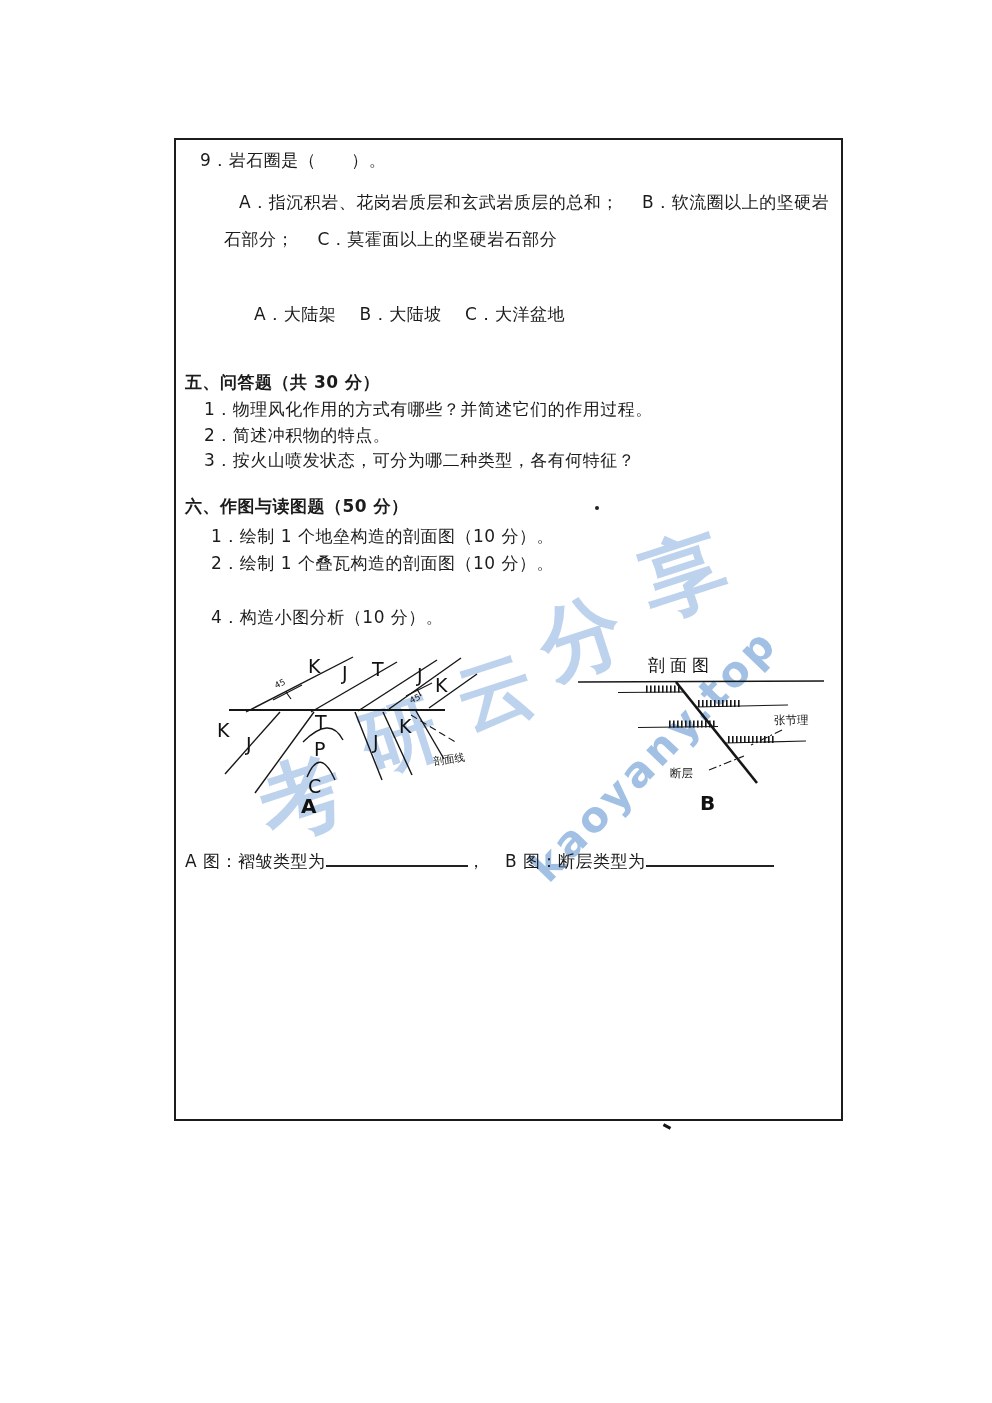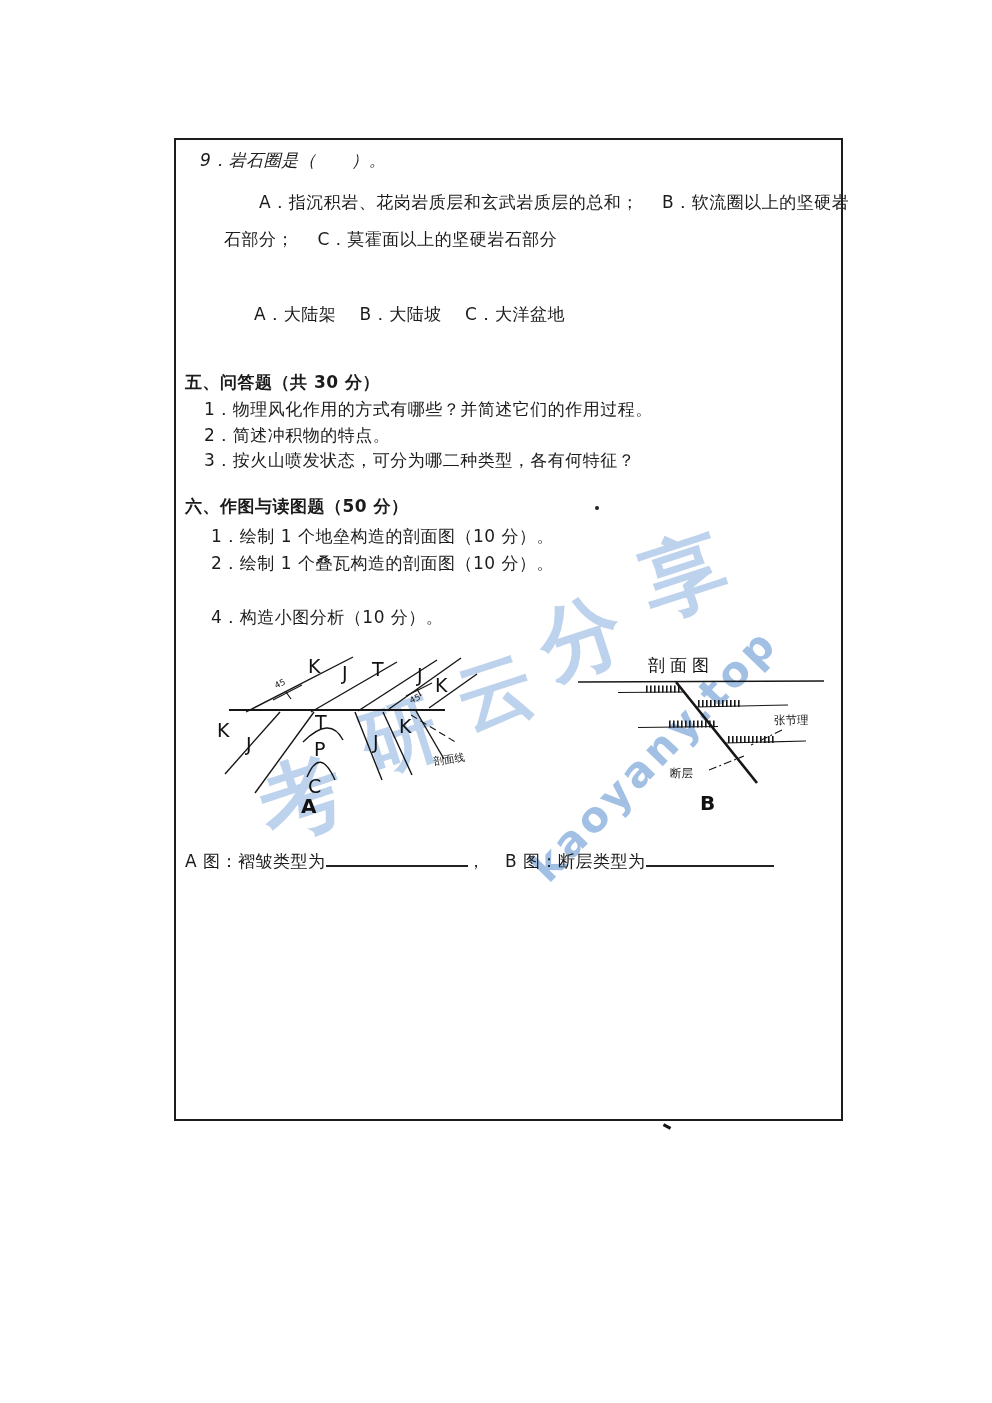--- a/index.html
+++ b/index.html
@@ -46,22 +46,22 @@
 
   <span class="wm wm-cn" style="left:260px;top:742px;">考</span>
   <span class="wm wm-cn" style="left:362px;top:686px;font-size:76px;">研</span>
   <span class="wm wm-cn" style="left:458px;top:642px;font-size:76px;">云</span>
   <span class="wm wm-cn" style="left:540px;top:584px;font-size:82px;">分</span>
   <span class="wm wm-cn" style="left:642px;top:520px;">享</span>
   <span class="wm wm-site" style="left:538px;top:850px;">kaoyany.top</span>
 
   <div class="page-border"></div>
 
-  <div class="line" style="left:200px;top:150px;font-style:italic;">9．岩石圈是（　　）。</div>
-  <div class="line" style="left:239px;top:192px;margin-left:20px;">A．指沉积岩、花岗岩质层和玄武岩质层的总和；　 B．软流圈以上的坚硬岩</div>
+  <div class="line" style="left:200px;top:150px;">9．岩石圈是（　　）。</div>
+  <div class="line" style="left:239px;top:192px;">A．指沉积岩、花岗岩质层和玄武岩质层的总和；　 B．软流圈以上的坚硬岩</div>
   <div class="line" style="left:224px;top:229px;">石部分；　 C．莫霍面以上的坚硬岩石部分</div>
 
   <div class="line" style="left:254px;top:304px;">A．大陆架　 B．大陆坡　 C．大洋盆地</div>
 
   <div class="line sec-title" style="left:185px;top:372px;">五、问答题（共 30 分）</div>
   <div class="line" style="left:204px;top:399px;">1．物理风化作用的方式有哪些？并简述它们的作用过程。</div>
   <div class="line" style="left:204px;top:425px;">2．简述冲积物的特点。</div>
   <div class="line" style="left:204px;top:450px;">3．按火山喷发状态，可分为哪二种类型，各有何特征？</div>
 
   <div class="line sec-title" style="left:185px;top:496px;">六、作图与读图题（50 分）</div>

